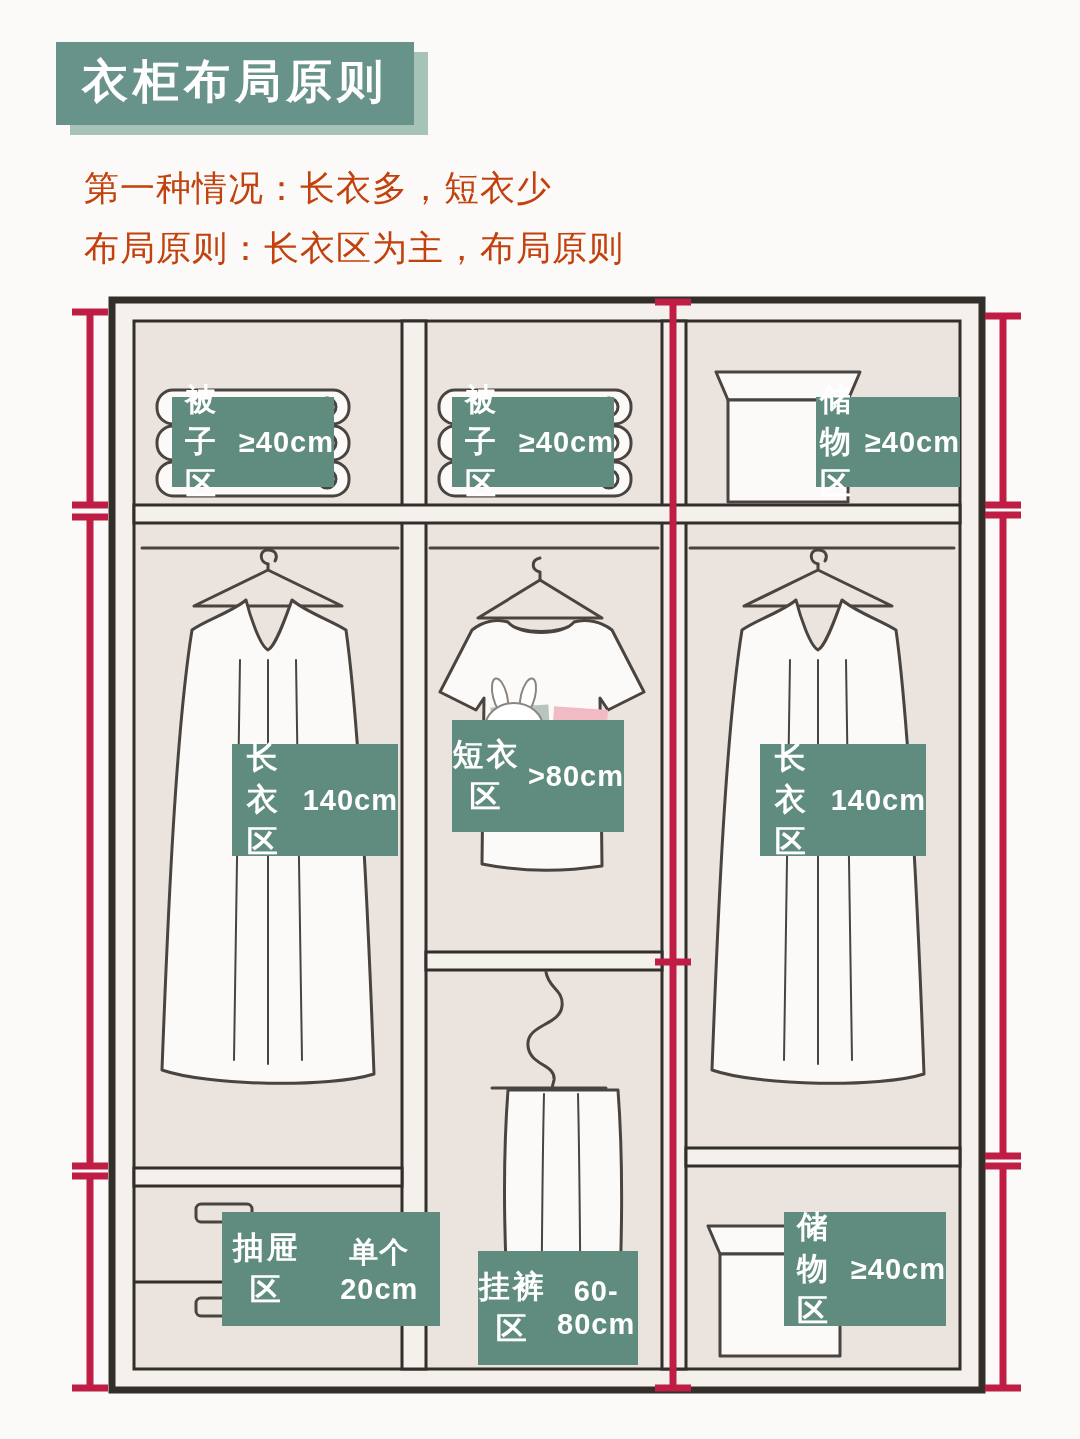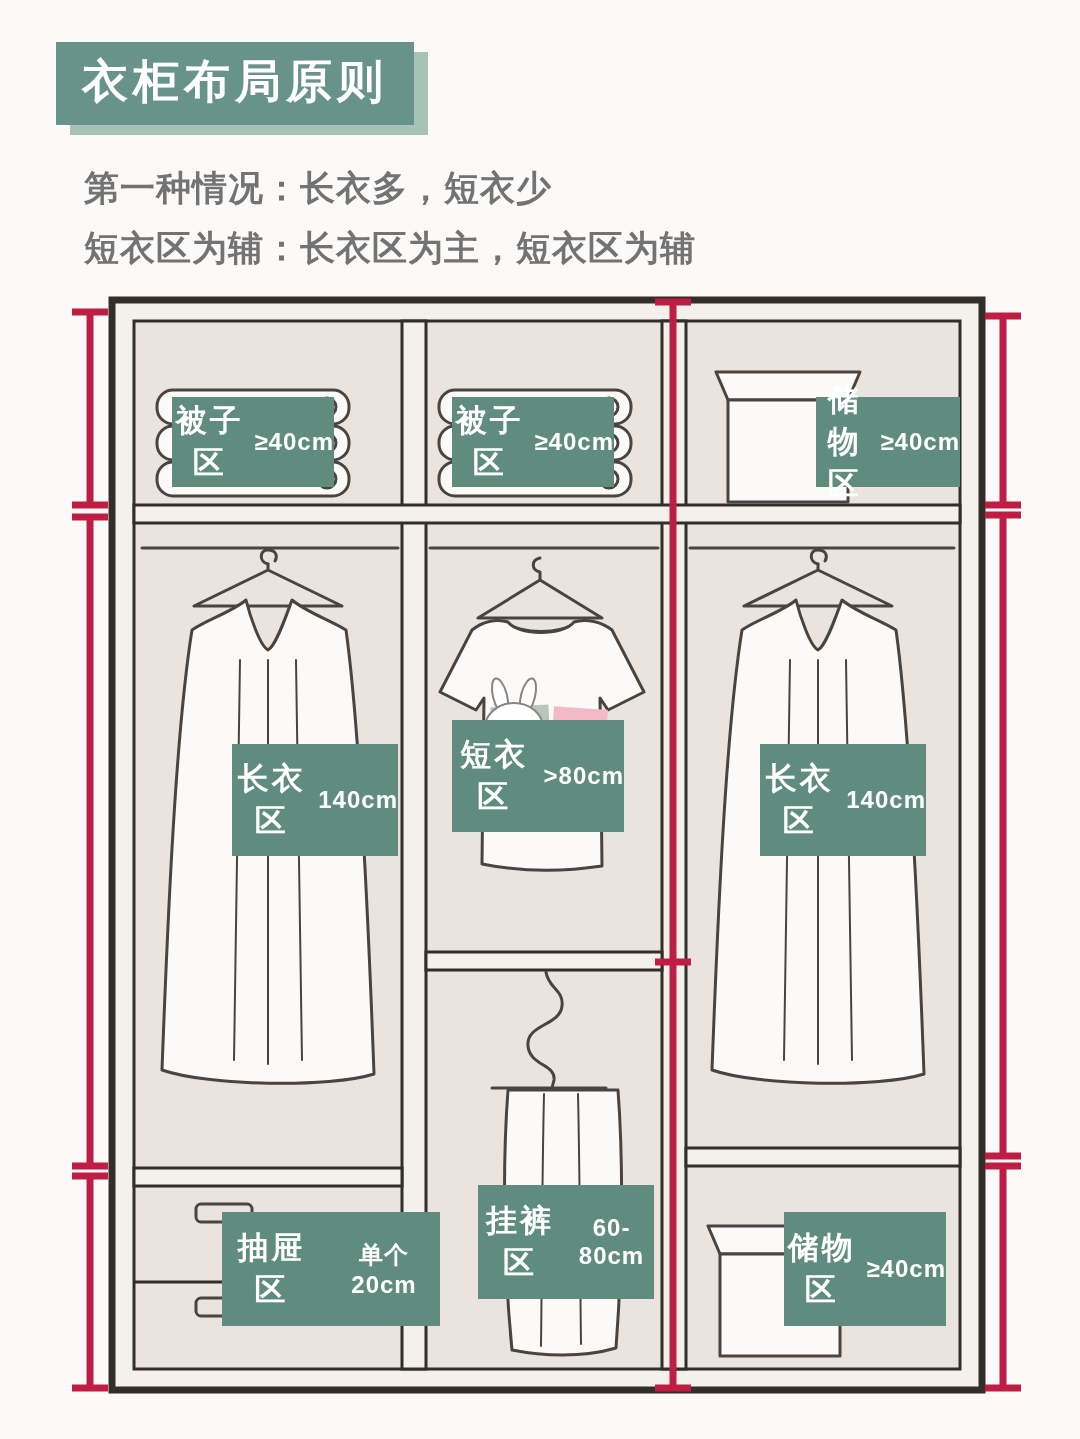--- a/index.html
+++ b/index.html
@@ -34,40 +34,40 @@
     letter-spacing: 5px;
     padding: 9px 26px 12px 26px;
     box-shadow: 14px 10px 0 0 var(--title-shadow);
   }
   .subtitles {
     position: absolute;
     left: 84px;
     top: 158px;
     z-index: 4;
     font-size: 35px;
-    font-weight: bold;
-    color: #737373;
+    font-weight: normal;
+    color: #c2410c;
     line-height: 1.72;
     letter-spacing: 1px;
   }
   .zone-label {
     position: absolute;
     z-index: 3;
     background: var(--label-bg);
     color: #ffffff;
     display: flex;
     flex-direction: row;
     align-items: center;
     justify-content: center;
     gap: 7px;
     font-weight: bold;
     text-align: center;
   }
   .zone-label .zname { font-size: 31px; letter-spacing: 3px; }
-  .zone-label .zsize { font-size: 24px; letter-spacing: 1px; }
+  .zone-label .zsize { font-size: 29px; letter-spacing: 1px; }
 
   .panel { fill: #f4f0ec; stroke: var(--frame); stroke-width: 3; }
   .sketch { stroke: #4a4440; stroke-width: 3; fill: none; stroke-linecap: round; stroke-linejoin: round; }
   .sketch-fill { stroke: #4a4440; stroke-width: 3; fill: #fcfaf8; stroke-linejoin: round; }
   .thin { stroke-width: 2; }
   .measure line, .measure path { stroke: var(--measure); stroke-width: 7; fill: none; }
 </style>
 </head>
 <body>
 
@@ -186,21 +186,21 @@
       <line x1="673" y1="302" x2="673" y2="1388"></line>
       <line x1="655" y1="302" x2="691" y2="302"></line>
       <line x1="655" y1="962" x2="691" y2="962"></line>
       <line x1="655" y1="1388" x2="691" y2="1388"></line>
     </g>
   </svg>
 
   <div class="title">衣柜布局原则</div>
   <div class="subtitles">
     <p>第一种情况：长衣多，短衣少</p>
-    <p>短衣区为辅：长衣区为主，短衣区为辅</p>
+    <p>布局原则：长衣区为主，布局原则</p>
   </div>
 
   <div class="zone-label" style="left:172px;top:397px;width:162px;height:90px">
     <span class="zname">被子区</span>
     <span class="zsize">≥40cm</span>
   </div>
   <div class="zone-label" style="left:452px;top:397px;width:162px;height:90px">
     <span class="zname">被子区</span>
     <span class="zsize">≥40cm</span>
   </div>
@@ -217,21 +217,21 @@
     <span class="zsize">&gt;80cm</span>
   </div>
   <div class="zone-label" style="left:760px;top:744px;width:166px;height:112px">
     <span class="zname">长衣区</span>
     <span class="zsize">140cm</span>
   </div>
   <div class="zone-label" style="left:222px;top:1212px;width:218px;height:114px">
     <span class="zname">抽屉区</span>
     <span class="zsize">单个20cm</span>
   </div>
-  <div class="zone-label" style="left:478px;top:1185px;width:176px;height:114px">
+  <div class="zone-label" style="left:478px;top:1251px;width:160px;height:114px">
     <span class="zname">挂裤区</span>
     <span class="zsize">60-80cm</span>
   </div>
   <div class="zone-label" style="left:784px;top:1212px;width:162px;height:114px">
     <span class="zname">储物区</span>
     <span class="zsize">≥40cm</span>
   </div>
 
 </div>
 

